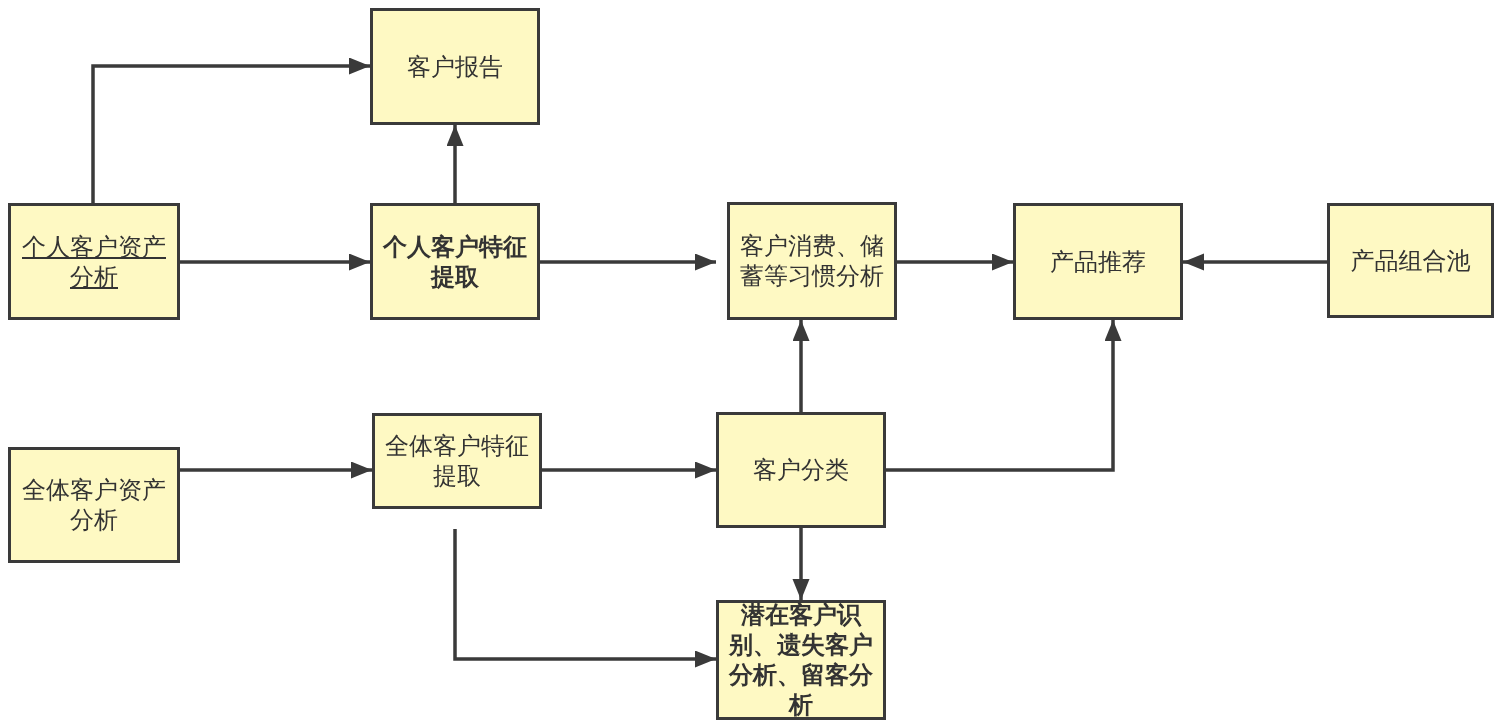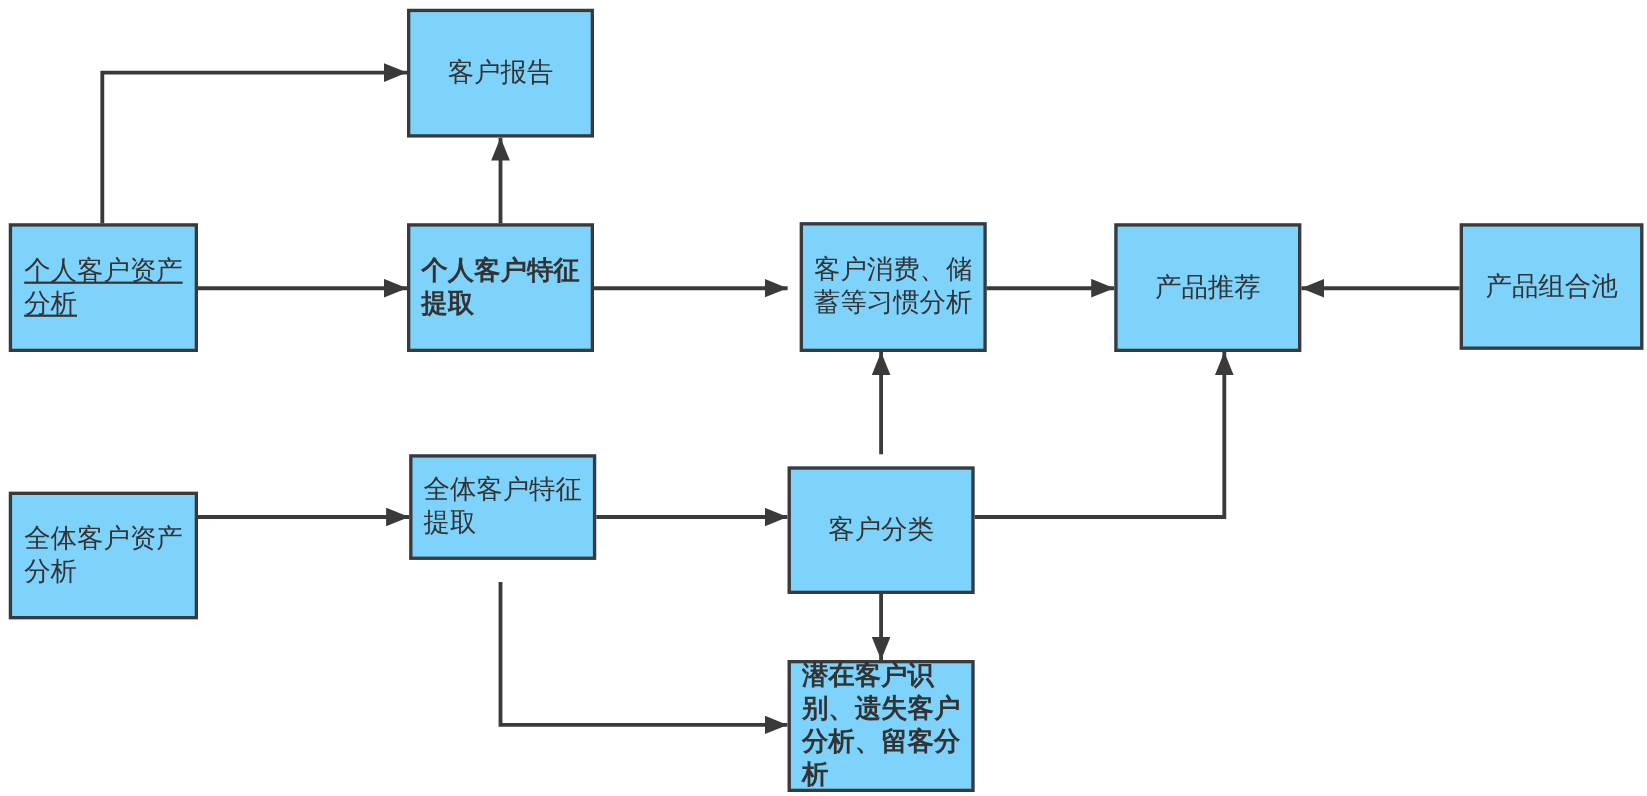--- a/index.html
+++ b/index.html
@@ -24,39 +24,40 @@
   }
   .edge {
     fill: none;
     stroke: #3a3a3a;
     stroke-width: 3.5;
   }
   .node {
     position: absolute;
     box-sizing: border-box;
     border: 3px solid #3a3a3a;
-    background: #7dd3fc;
+    background: #fef9c3;
     display: flex;
     align-items: center;
     justify-content: center;
+    text-align: center;
     color: #333333;
     font-size: 24px;
     line-height: 30px;
     white-space: pre-line;
     z-index: 2;
   }
   #n-report           { left: 370px;  top: 8px;   width: 170px; height: 117px; }
   #n-personal-asset   { left: 8px;    top: 203px; width: 172px; height: 117px; text-decoration: underline; }
   #n-personal-feature { left: 370px;  top: 203px; width: 170px; height: 117px; font-weight: bold; }
   #n-habit            { left: 716px;  top: 202px; width: 170px; height: 118px; margin-left: 11px; }
   #n-recommend        { left: 1013px; top: 203px; width: 170px; height: 117px; }
   #n-pool             { left: 1327px; top: 203px; width: 167px; height: 115px; }
   #n-all-asset        { left: 8px;    top: 412px; width: 172px; height: 116px; margin-top: 35px; }
   #n-all-feature      { left: 372px;  top: 413px; width: 170px; height: 96px; }
-  #n-classify         { left: 716px;  top: 424px; width: 170px; height: 116px; }
+  #n-classify         { left: 716px;  top: 412px; width: 170px; height: 116px; }
   #n-potential        { left: 716px;  top: 600px; width: 170px; height: 120px; font-weight: bold; }
 </style>
 </head>
 <body>
 
 <div class="canvas">
 
   <svg class="edges" viewBox="0 0 1497 724" xmlns="http://www.w3.org/2000/svg">
     <defs>
       <marker id="arrow" markerUnits="userSpaceOnUse" markerWidth="22" markerHeight="18" refX="21" refY="8.5" orient="auto">

